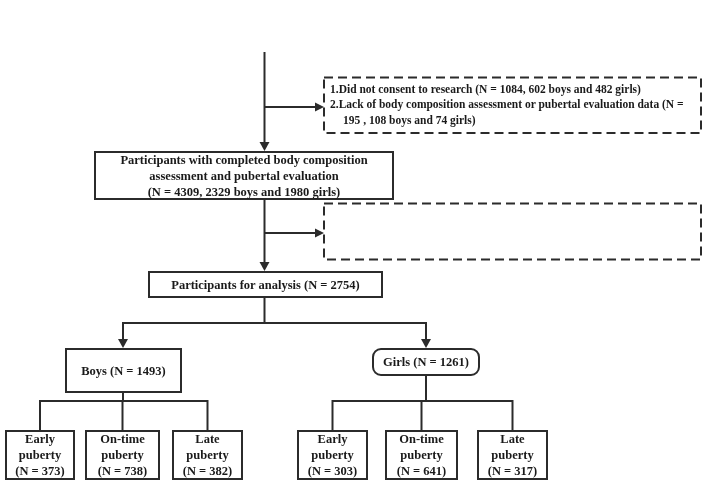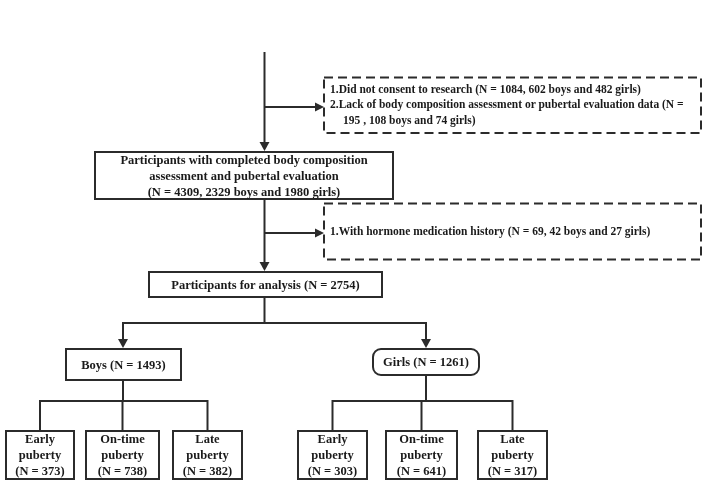--- a/index.html
+++ b/index.html
@@ -100,26 +100,25 @@
   <div class="ex" style="left:330px; top:79px; width:368px; height:52px;">
     <div class="item">1.Did not consent to research (N = 1084, 602 boys and 482 girls)</div>
     <div class="item">2.Lack of body composition assessment or pubertal evaluation data (N = 195 , 108 boys and 74 girls)</div>
   </div>
 
   <div class="box" style="left:94px; top:151px; width:300px; height:49px;">Participants with completed body composition
 assessment and pubertal evaluation
 (N = 4309, 2329 boys and 1980 girls)</div>
 
   <div class="ex" style="left:330px; top:205px; width:368px; height:53px;">
-    <div class="item">1.With hormone medication history (N = 69, 42 boys and 27 girls)</div>
   </div>
 
   <div class="box" style="left:148px; top:271px; width:235px; height:27px;">Participants for analysis (N = 2754)</div>
 
-  <div class="box" style="left:65px; top:348px; width:117px; height:33px;">Boys (N = 1493)</div>
+  <div class="box" style="left:65px; top:348px; width:117px; height:45px;">Boys (N = 1493)</div>
 
   <div class="box" style="left:372px; top:348px; width:108px; height:28px;border-radius:9px;">Girls (N = 1261)</div>
 
   <div class="box" style="left:5px; top:430px; width:70px; height:50px;">Early
 puberty
 (N = 373)</div>
   <div class="box" style="left:85px; top:430px; width:75px; height:50px;">On-time
 puberty
 (N = 738)</div>
   <div class="box" style="left:172px; top:430px; width:71px; height:50px;">Late

